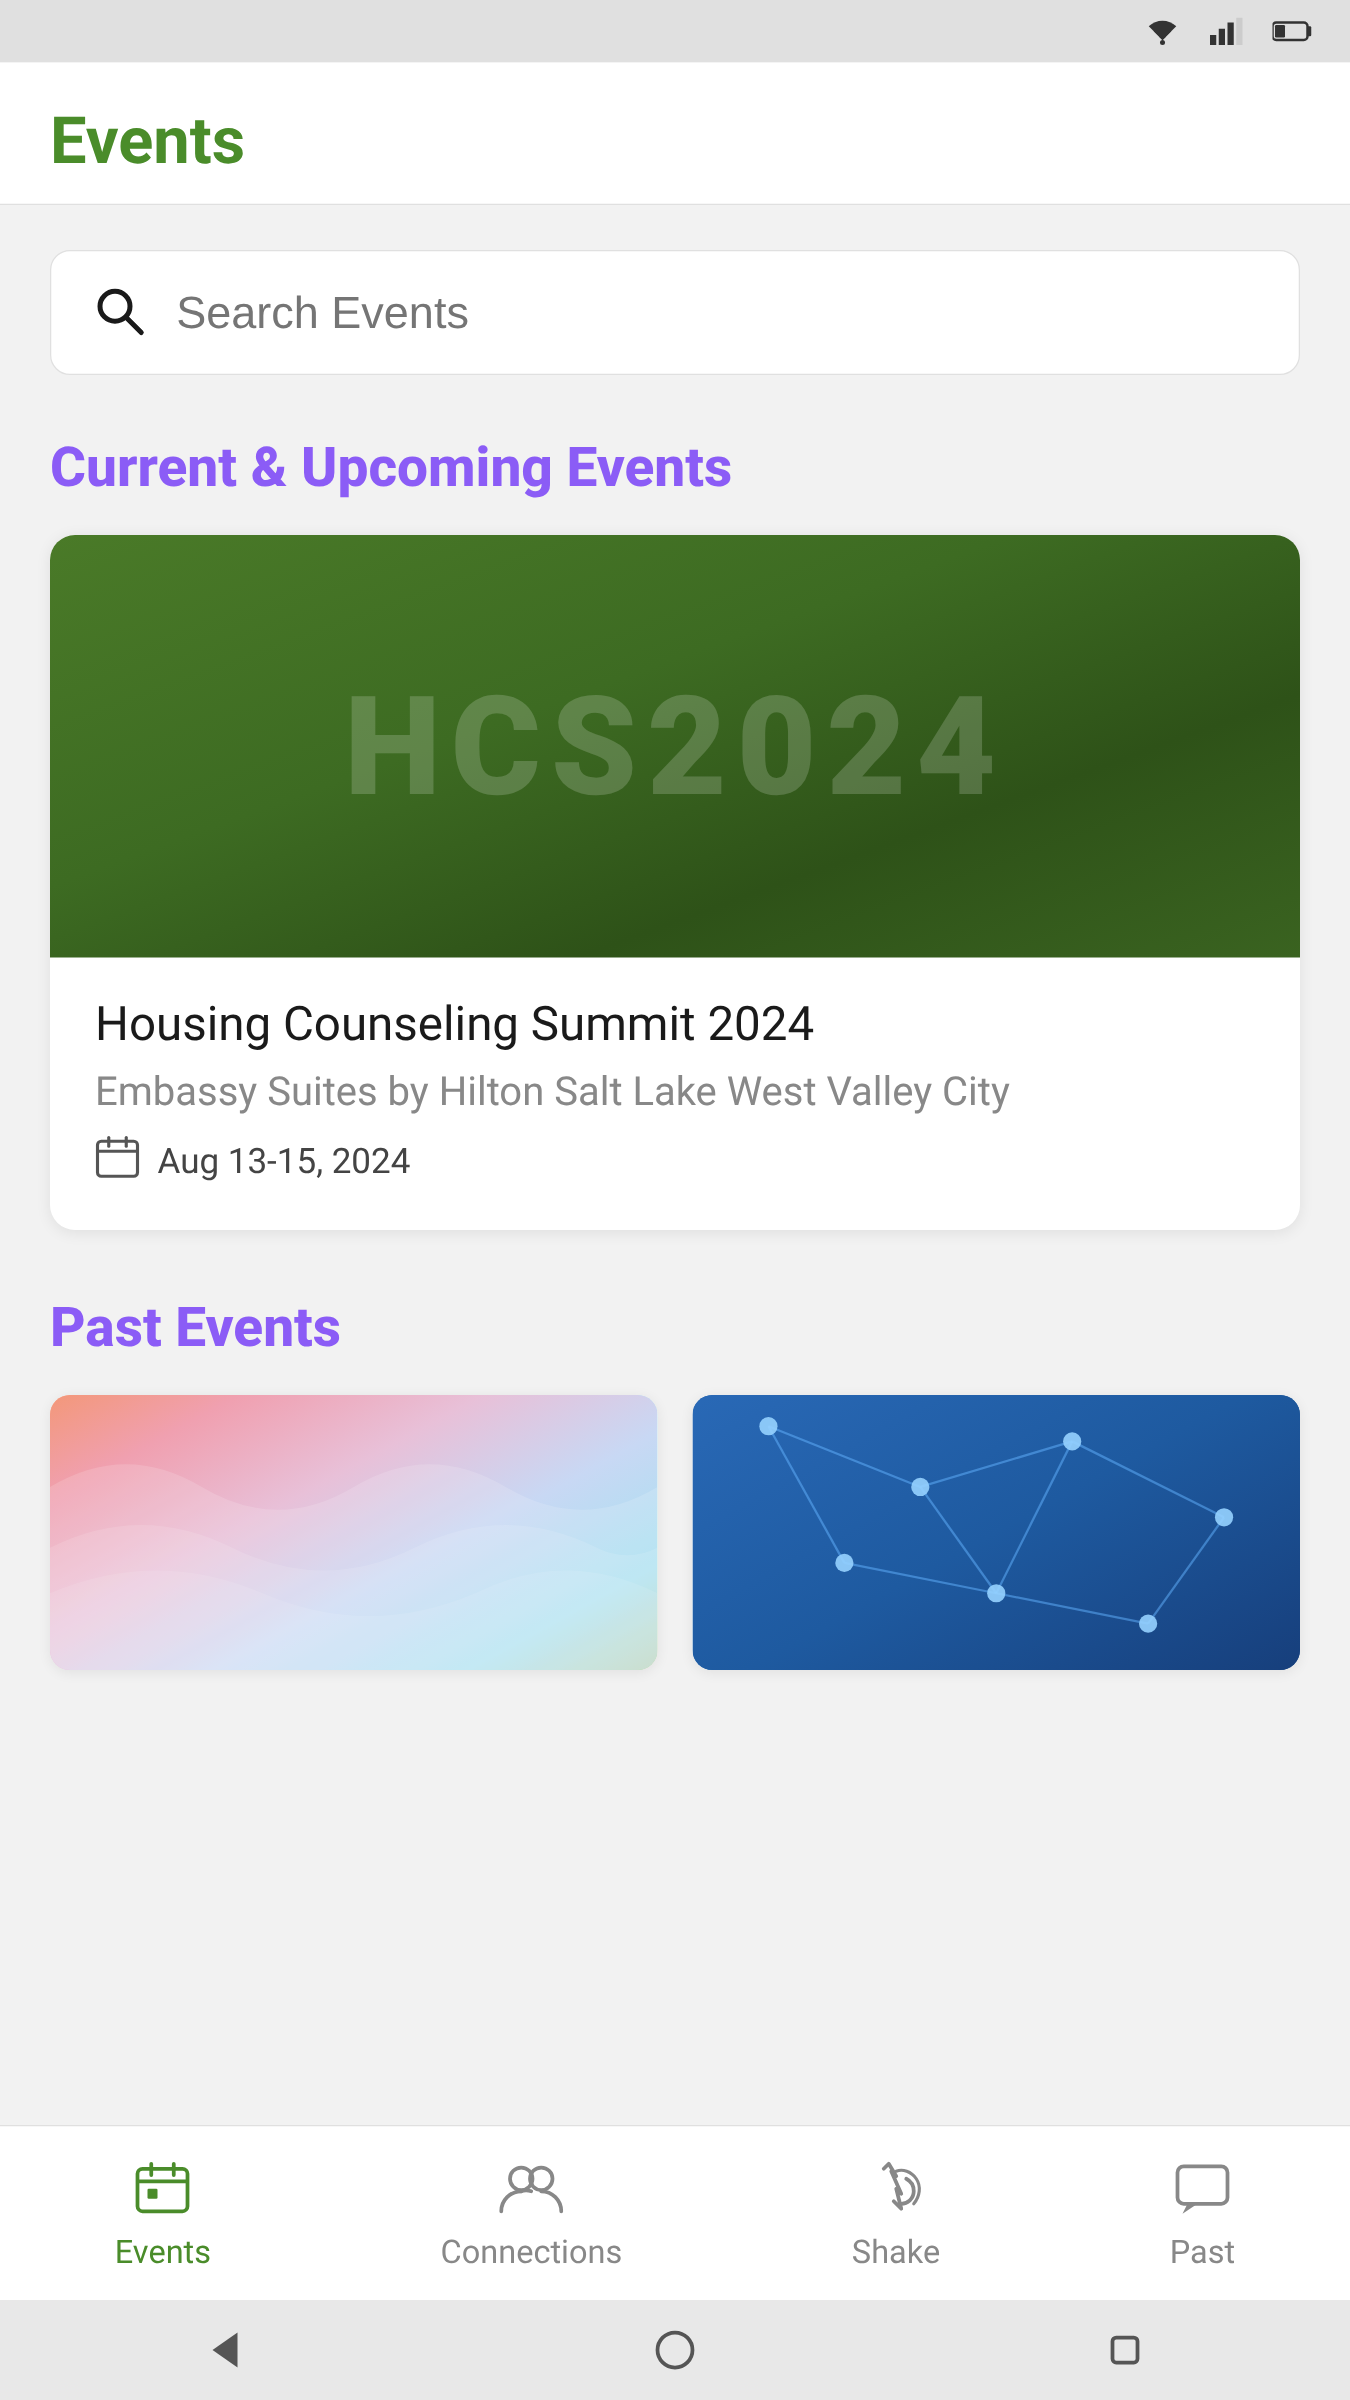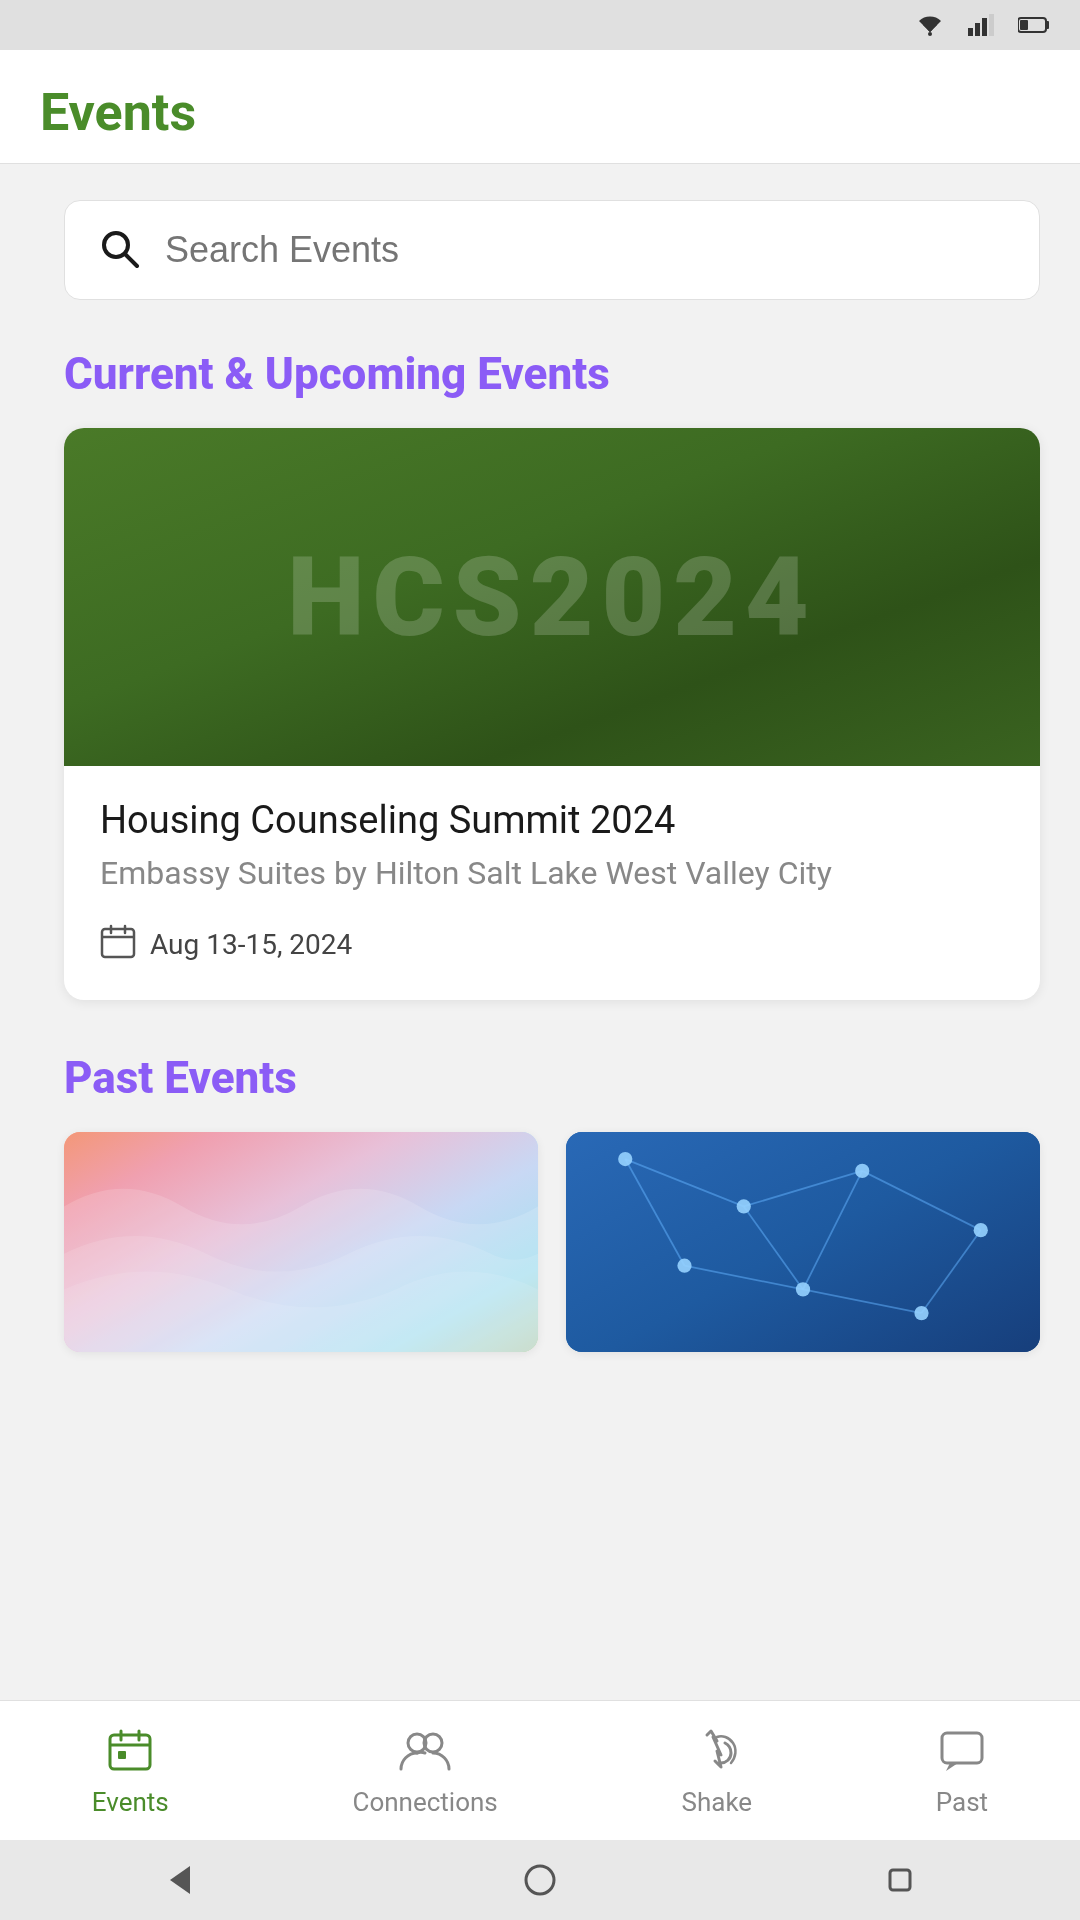--- a/index.html
+++ b/index.html
@@ -42,21 +42,21 @@
     }
 
     .header-title {
       font-size: 52px;
       font-weight: 700;
       color: #4a8c2a;
     }
 
     
     .content {
-      padding: 36px 40px 0 64px;
+      padding: 36px 40px 0 40px;
       background: #f2f2f2;
       padding-bottom: 160px;
     }
 
     
     .search-bar {
       background: #ffffff;
       border: 1.5px solid #e0e0e0;
       border-radius: 16px;
       display: flex;
@@ -124,21 +124,21 @@
     .event-name {
       font-size: 38px;
       font-weight: 400;
       color: #1a1a1a;
       margin-bottom: 12px;
     }
 
     .event-venue {
       font-size: 32px;
       color: #888;
-      margin-bottom: 32px;
+      margin-bottom: 16px;
     }
 
     .event-date-row {
       display: flex;
       align-items: center;
       gap: 14px;
     }
 
     .event-date {
       font-size: 28px;

